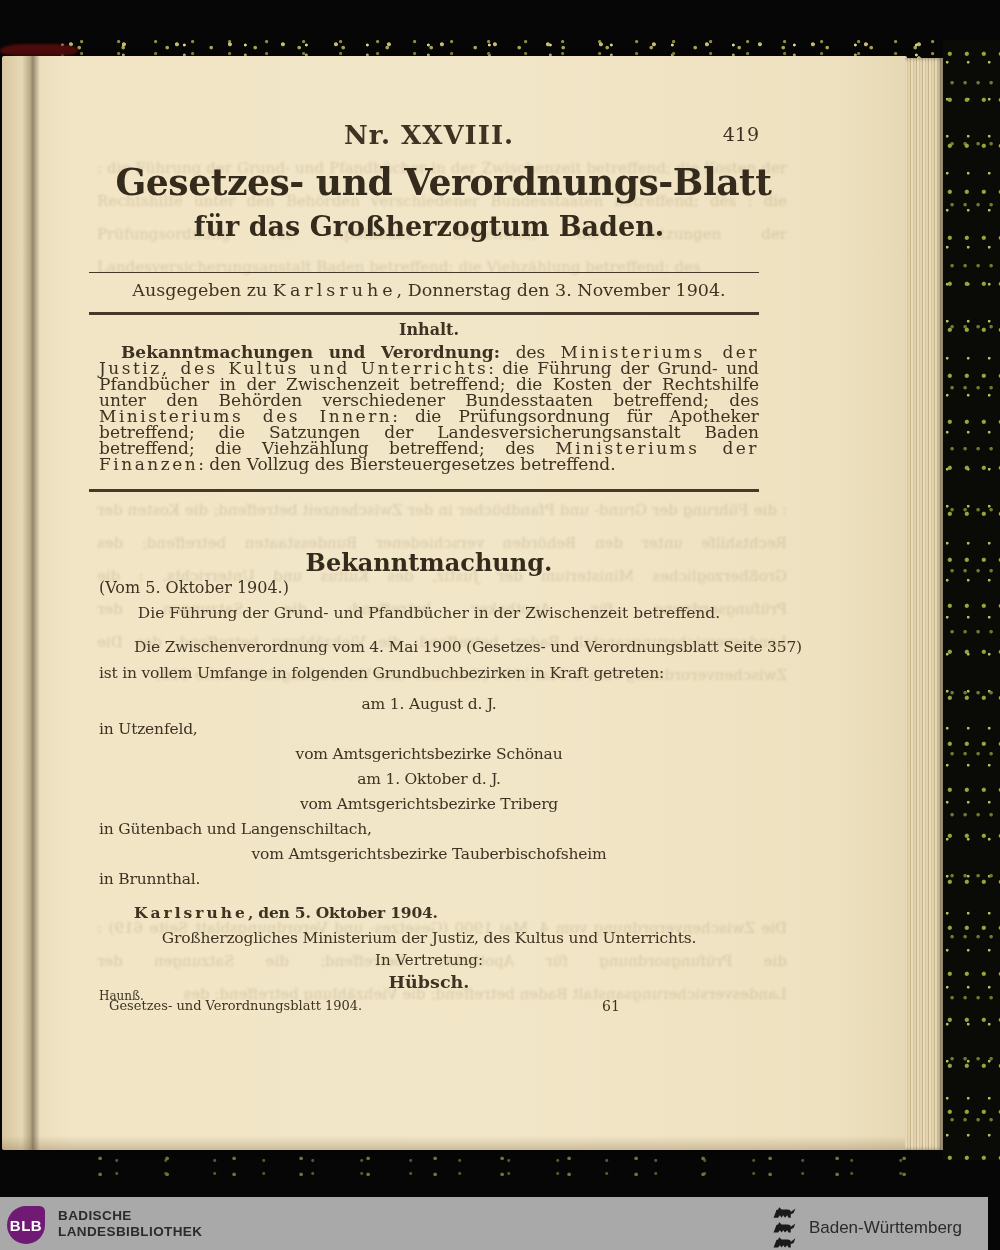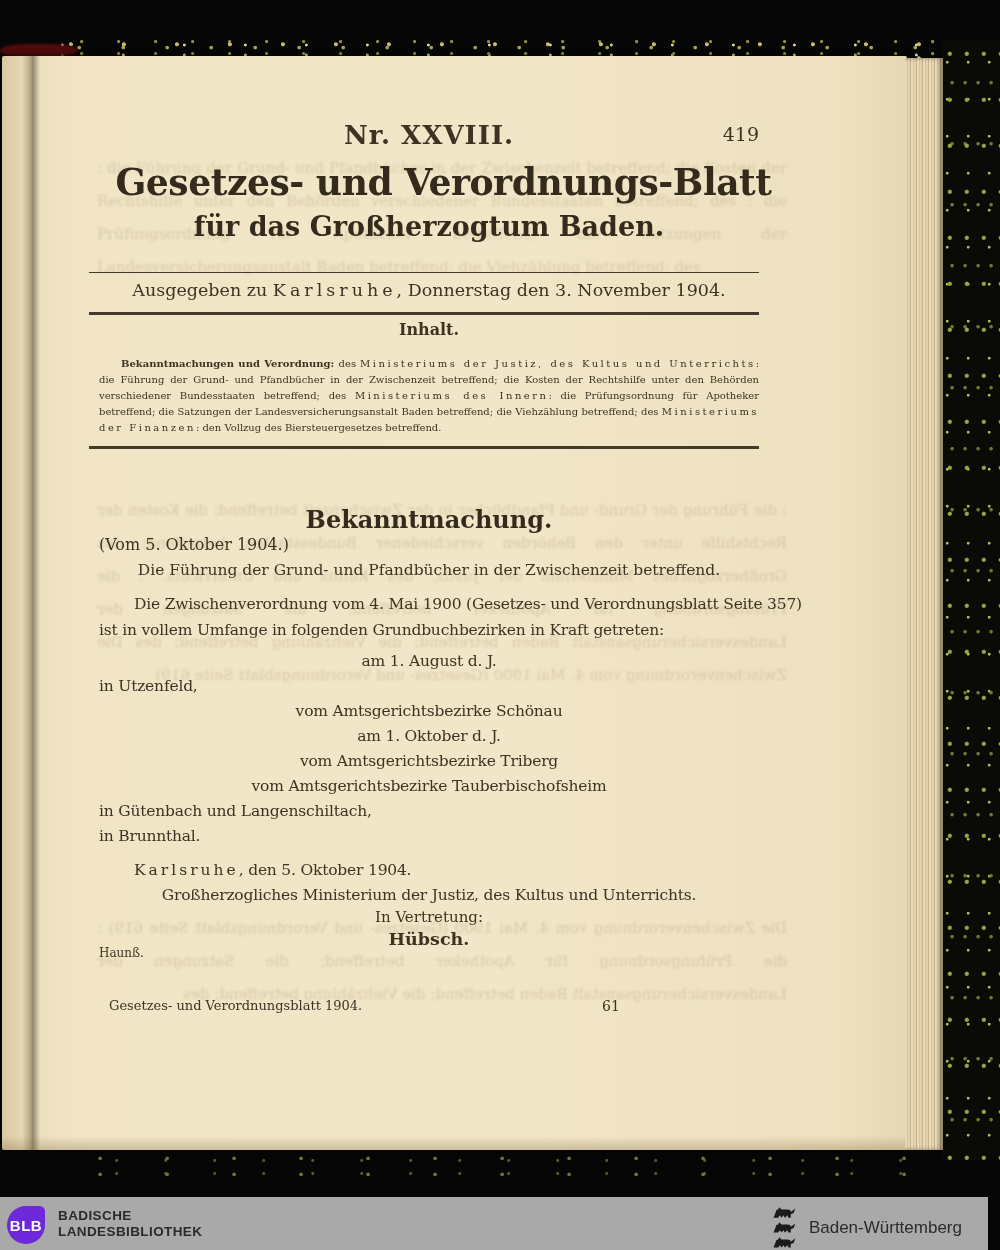--- a/index.html
+++ b/index.html
@@ -54,47 +54,47 @@
   .main-title{margin-top:6px;text-align:center;font-size:38px;font-weight:bold;white-space:nowrap;
     transform:scaleX(.95);letter-spacing:-.5px;line-height:48px;color:#352b1c;}
   .sub-title{margin-top:4px;text-align:center;font-size:27px;font-weight:bold;line-height:34px;color:#352b1c;}
   .rule{margin-left:-10px;width:670px;background:#453a29;}
   .rule.thin{height:1px;margin-top:28px;}
   .rule.mid{height:3px;margin-top:11px;}
   .rule.thick{height:3px;margin-top:4px;}
   .dateline{margin-top:6px;text-align:center;font-size:17.5px;line-height:22px;}
   .sperr{letter-spacing:4px;}
   .inhalt-head{margin-top:5px;text-align:center;font-size:16px;font-weight:bold;line-height:20px;}
-  .inhalt-para{margin-top:16px;font-size:10px;line-height:16px;text-align:justify;text-indent:22px;}
+  .inhalt-para{margin-top:4px;font-size:17px;line-height:16px;text-align:justify;text-indent:22px;}
   .seg-bold{font-weight:bold;}
   .seg-spaced{letter-spacing:2.5px;}
   .bek-head{margin-top:56px;text-align:center;font-size:24px;font-weight:bold;line-height:30px;color:#352b1c;}
   .date-note{text-align:left;font-size:16px;line-height:20px;}
   .subject{margin-top:5px;text-align:center;font-size:15.5px;line-height:20px;}
   .bodytext{font-size:15.5px;letter-spacing:-.2px;}
   .para1{margin-top:11px;line-height:26px;padding-left:35px;white-space:nowrap;}
   .para2{line-height:26px;white-space:nowrap;}
   .bline{line-height:25px;}
   .bline.center{text-align:center;}
   .bline.left{text-align:left;}
   .blines{margin-top:6px;}
-  .place-date{margin-top:8px;line-height:26px;padding-left:35px;}
+  .place-date{margin-top:8px;line-height:26px;padding-left:35px;font-weight:bold;}
   .sperr2{letter-spacing:3px;}
   .ministry{text-align:center;line-height:24px;}
   .deputy{text-align:center;font-size:15px;line-height:20px;}
   .sig1{text-align:center;font-size:17.5px;line-height:24px;font-weight:bold;}
   .sig2{text-align:left;font-size:12px;line-height:24px;margin-top:-10px;padding-right:2px;}
   .print-footer{position:absolute;z-index:2;left:107px;top:942px;font-size:13px;}
   .sheet-mark{position:absolute;z-index:2;left:600px;top:942px;font-size:14px;}
 
   
   .viewer-bar{position:absolute;left:0;top:1197px;width:988px;height:53px;background:#a9a9a9;
     font-family:"Liberation Sans", sans-serif;}
   .bar-right-cap{position:absolute;left:988px;top:1197px;width:12px;height:53px;background:#070606;}
-  .blb-logo{position:absolute;left:7px;top:9px;width:38px;height:38px;background:#6d28d9;
+  .blb-logo{position:absolute;left:7px;top:9px;width:38px;height:38px;background:#701a75;
     border-radius:50% 14% 50% 50%;display:flex;align-items:center;justify-content:center;}
   .blb-logo span{color:#fff;font-weight:bold;font-size:15px;letter-spacing:.5px;}
   .library-name{position:absolute;left:58px;top:11px;color:#2b2b2b;font-weight:bold;
     font-size:13.5px;line-height:15.5px;letter-spacing:.4px;}
   .state-brand{position:absolute;right:26px;top:0;height:62px;display:flex;align-items:center;gap:10px;}
   .lions{display:block;}
   .state-label{color:#2b2b2b;font-size:17px;}
 </style>
 </head>
 <body>
@@ -153,22 +153,22 @@
 
       <div class="bodytext para1">Die Zwischenverordnung vom 4. Mai 1900 (Gesetzes- und Verordnungsblatt Seite 357)</div>
       <div class="bodytext para2">ist in vollem Umfange in folgenden Grundbuchbezirken in Kraft getreten:</div>
 
       <div class="blines bodytext">
         <div class="bline center">am 1. August d. J.</div>
         <div class="bline left">in Utzenfeld,</div>
         <div class="bline center">vom Amtsgerichtsbezirke Schönau</div>
         <div class="bline center">am 1. Oktober d. J.</div>
         <div class="bline center">vom Amtsgerichtsbezirke Triberg</div>
+        <div class="bline left">in Gütenbach und Langenschiltach,</div>
         <div class="bline center">vom Amtsgerichtsbezirke Tauberbischofsheim</div>
-        <div class="bline left">in Gütenbach und Langenschiltach,</div>
         <div class="bline left">in Brunnthal.</div>
       </div>
 
       <div class="bodytext place-date"><span class="sperr2">Karlsruhe</span><span>, den 5. Oktober 1904.</span></div>
 
       <div class="bodytext ministry">Großherzogliches Ministerium der Justiz, des Kultus und Unterrichts.</div>
       <div class="deputy">In Vertretung:</div>
       <div class="sig1">Hübsch.</div>
       <div class="sig2">Haunß.</div>
     </div>

